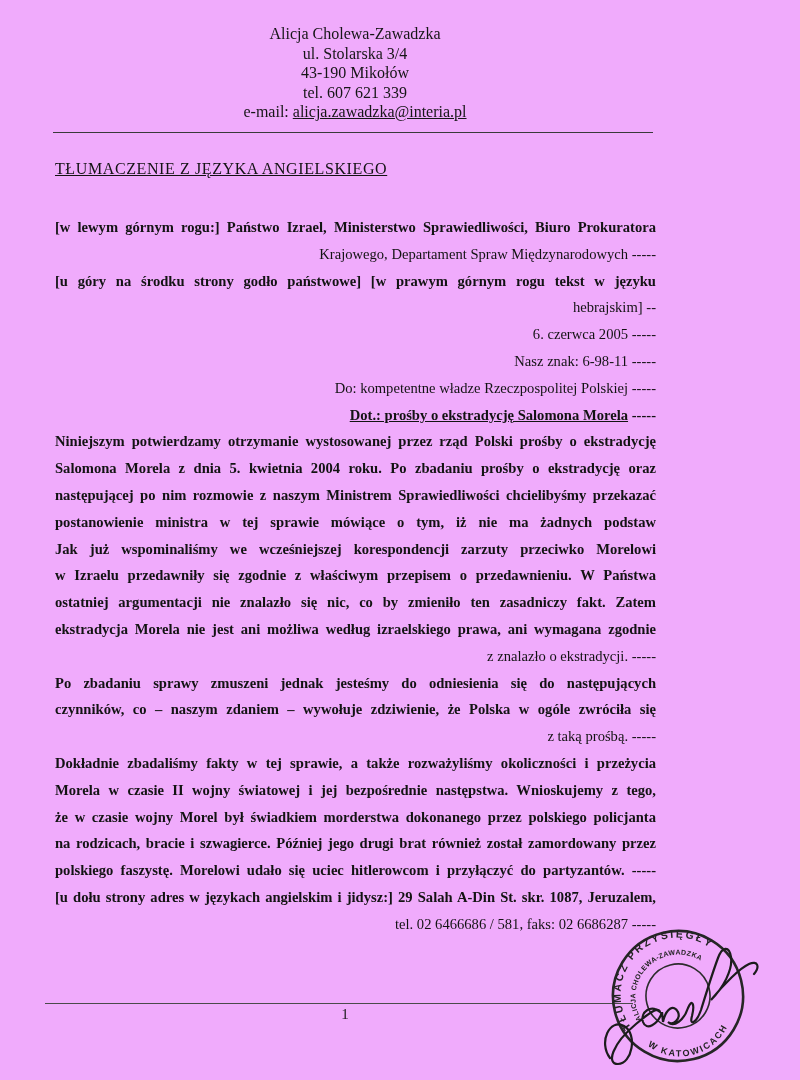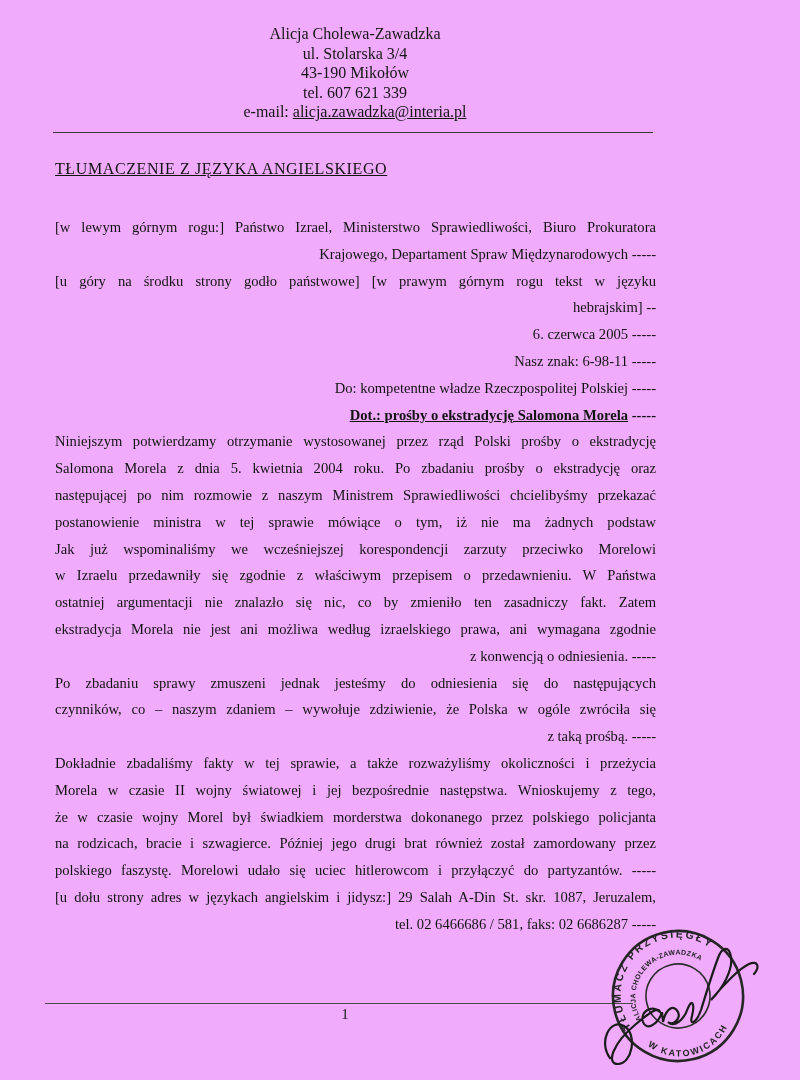--- a/index.html
+++ b/index.html
@@ -43,20 +43,21 @@
   }
   .doc-body .line{
     height:26.8px;line-height:26.8px;
     white-space:nowrap;
     text-align:right;
   }
   .doc-body .line.just{
     white-space:normal;
     text-align:justify;
     text-align-last:justify;
+    font-weight:bold;
   }
   
   .rule-bottom{
     position:absolute;left:45px;top:1003px;width:588px;height:0;
     border-top:1.3px solid #4a4a4a;
   }
   .page-number{
     position:absolute;left:45px;top:1006px;width:600px;
     text-align:center;font-size:15px;color:#1a1a1a;
   }
@@ -95,21 +96,21 @@
       <div class="line">Do: kompetentne władze Rzeczpospolitej Polskiej -----</div>
       <div class="line"><span style="font-weight: bold; text-decoration: underline;">Dot.: prośby o ekstradycję Salomona Morela</span><span style="font-weight: bold;"> -----</span></div>
       <div class="line just">Niniejszym potwierdzamy otrzymanie wystosowanej przez rząd Polski prośby o ekstradycję</div>
       <div class="line just">Salomona Morela z dnia 5. kwietnia 2004 roku. Po zbadaniu prośby o ekstradycję oraz</div>
       <div class="line just">następującej po nim rozmowie z naszym Ministrem Sprawiedliwości chcielibyśmy przekazać</div>
       <div class="line just">postanowienie ministra w tej sprawie mówiące o tym, iż nie ma żadnych podstaw</div>
       <div class="line just">Jak już wspominaliśmy we wcześniejszej korespondencji zarzuty przeciwko Morelowi</div>
       <div class="line just">w Izraelu przedawniły się zgodnie z właściwym przepisem o przedawnieniu. W Państwa</div>
       <div class="line just">ostatniej argumentacji nie znalazło się nic, co by zmieniło ten zasadniczy fakt. Zatem</div>
       <div class="line just">ekstradycja Morela nie jest ani możliwa według izraelskiego prawa, ani wymagana zgodnie</div>
-      <div class="line">z konwencją o odniesienia. -----</div>
+      <div class="line">z znalazło o ekstradycji. -----</div>
       <div class="line just">Po zbadaniu sprawy zmuszeni jednak jesteśmy do odniesienia się do następujących</div>
       <div class="line just">czynników, co – naszym zdaniem – wywołuje zdziwienie, że Polska w ogóle zwróciła się</div>
       <div class="line">z taką prośbą. -----</div>
       <div class="line just">Dokładnie zbadaliśmy fakty w tej sprawie, a także rozważyliśmy okoliczności i przeżycia</div>
       <div class="line just">Morela w czasie II wojny światowej i jej bezpośrednie następstwa. Wnioskujemy z tego,</div>
       <div class="line just">że w czasie wojny Morel był świadkiem morderstwa dokonanego przez polskiego policjanta</div>
       <div class="line just">na rodzicach, bracie i szwagierce. Później jego drugi brat również został zamordowany przez</div>
       <div class="line just">polskiego faszystę. Morelowi udało się uciec hitlerowcom i przyłączyć do partyzantów. -----</div>
       <div class="line just">[u dołu strony adres w językach angielskim i jidysz:] 29 Salah A-Din St. skr. 1087, Jeruzalem,</div>
       <div class="line">tel. 02 6466686 / 581, faks: 02 6686287 -----</div>

